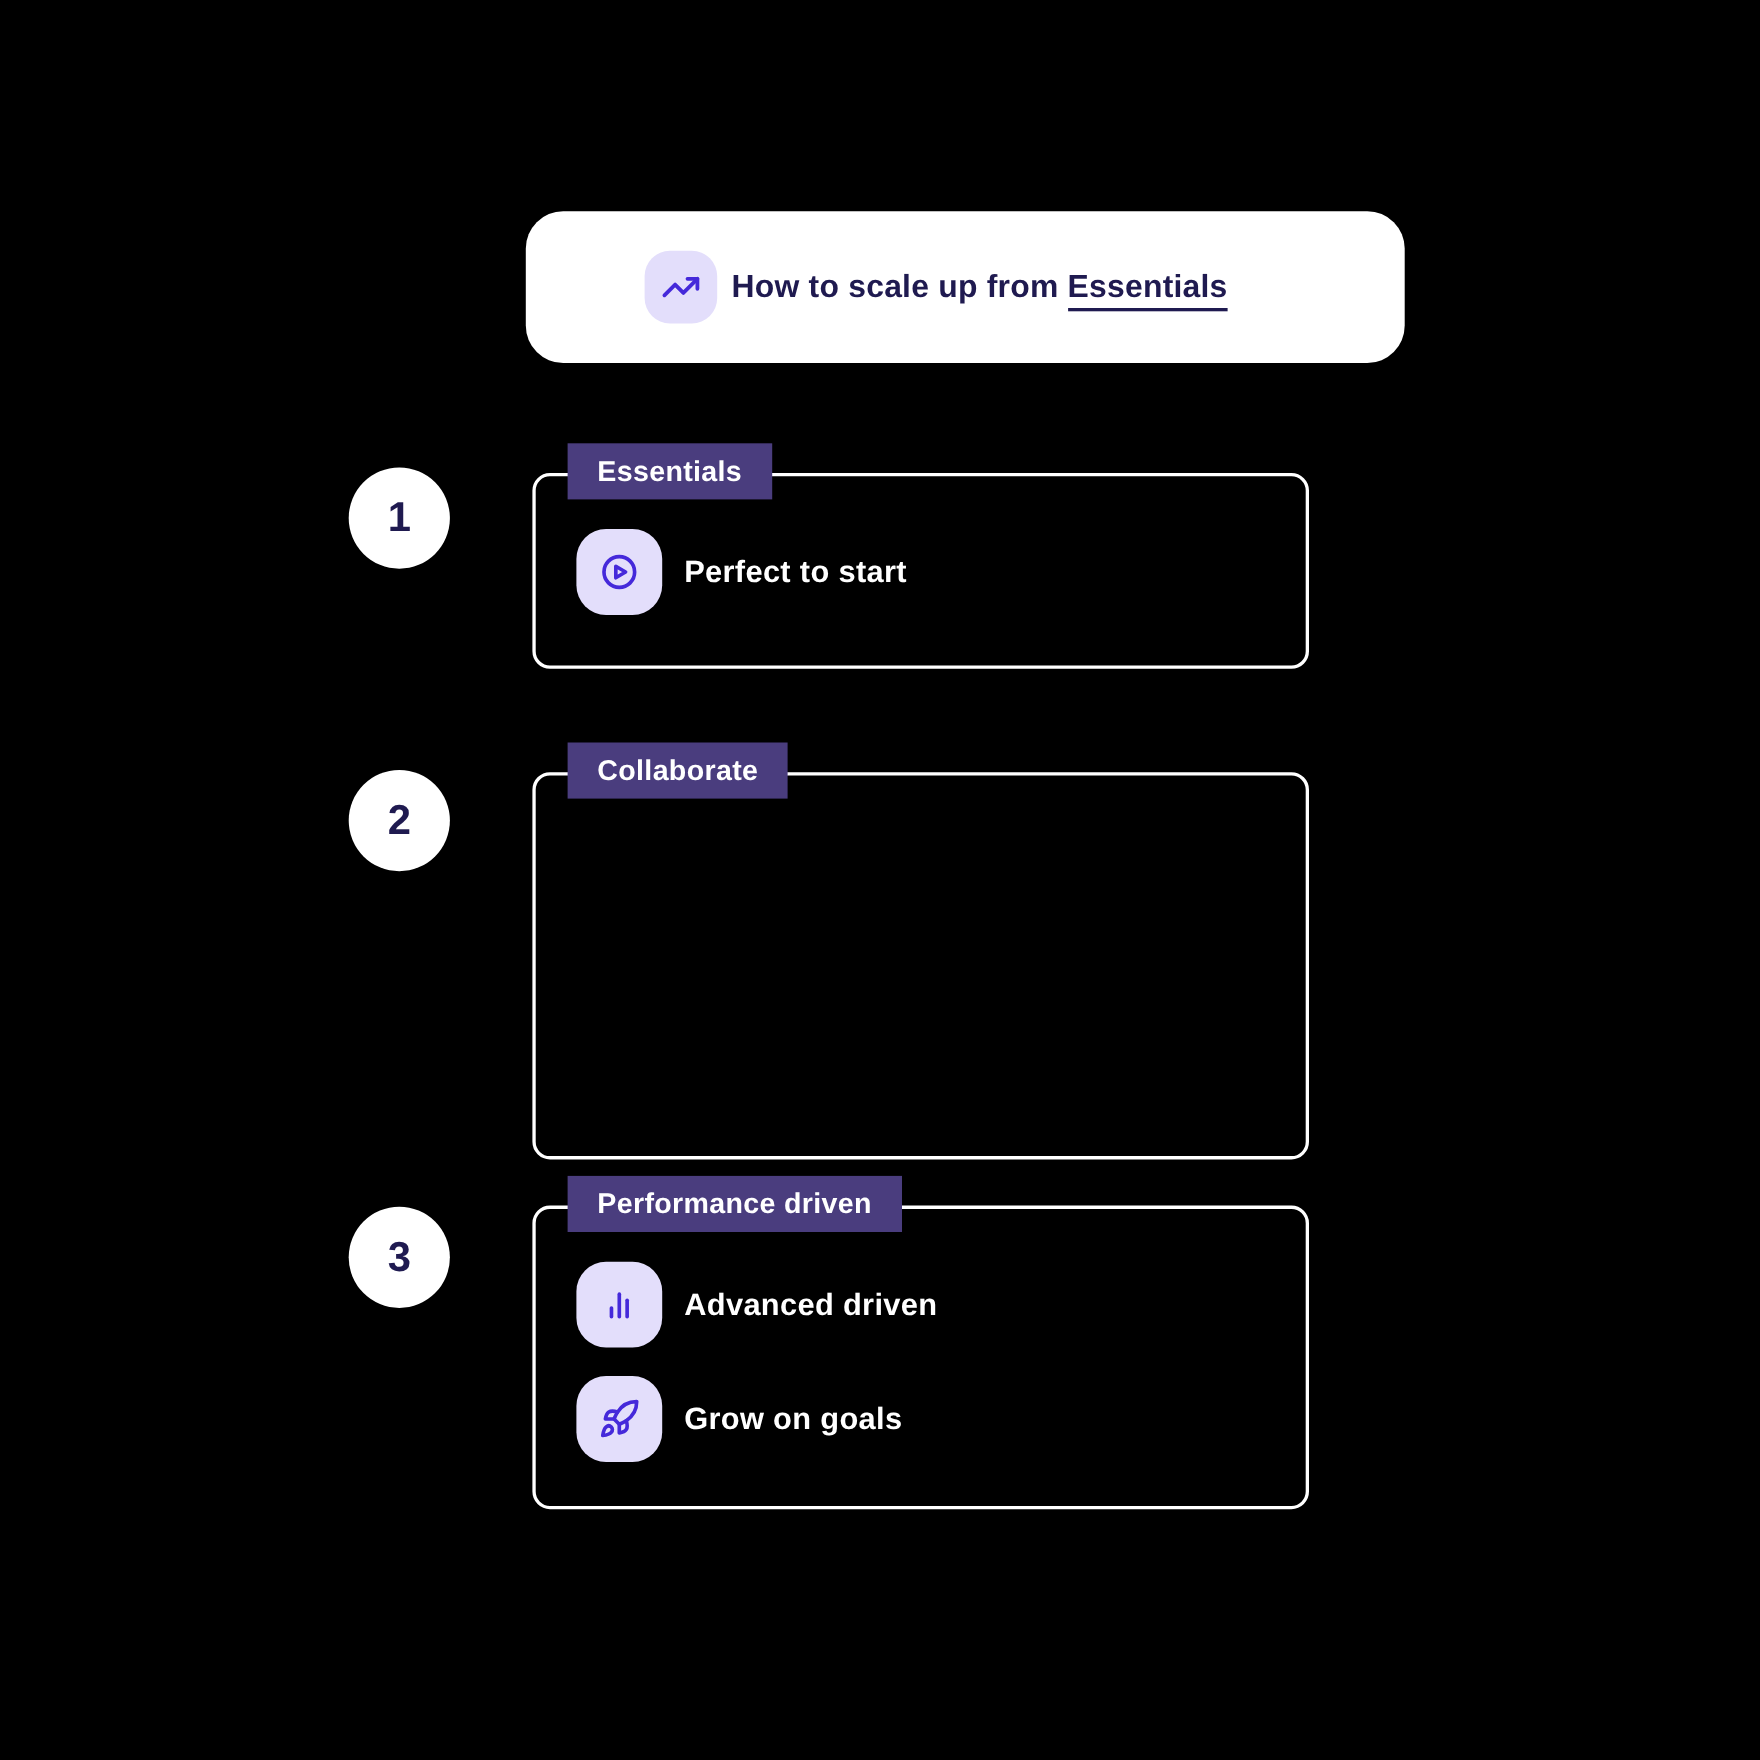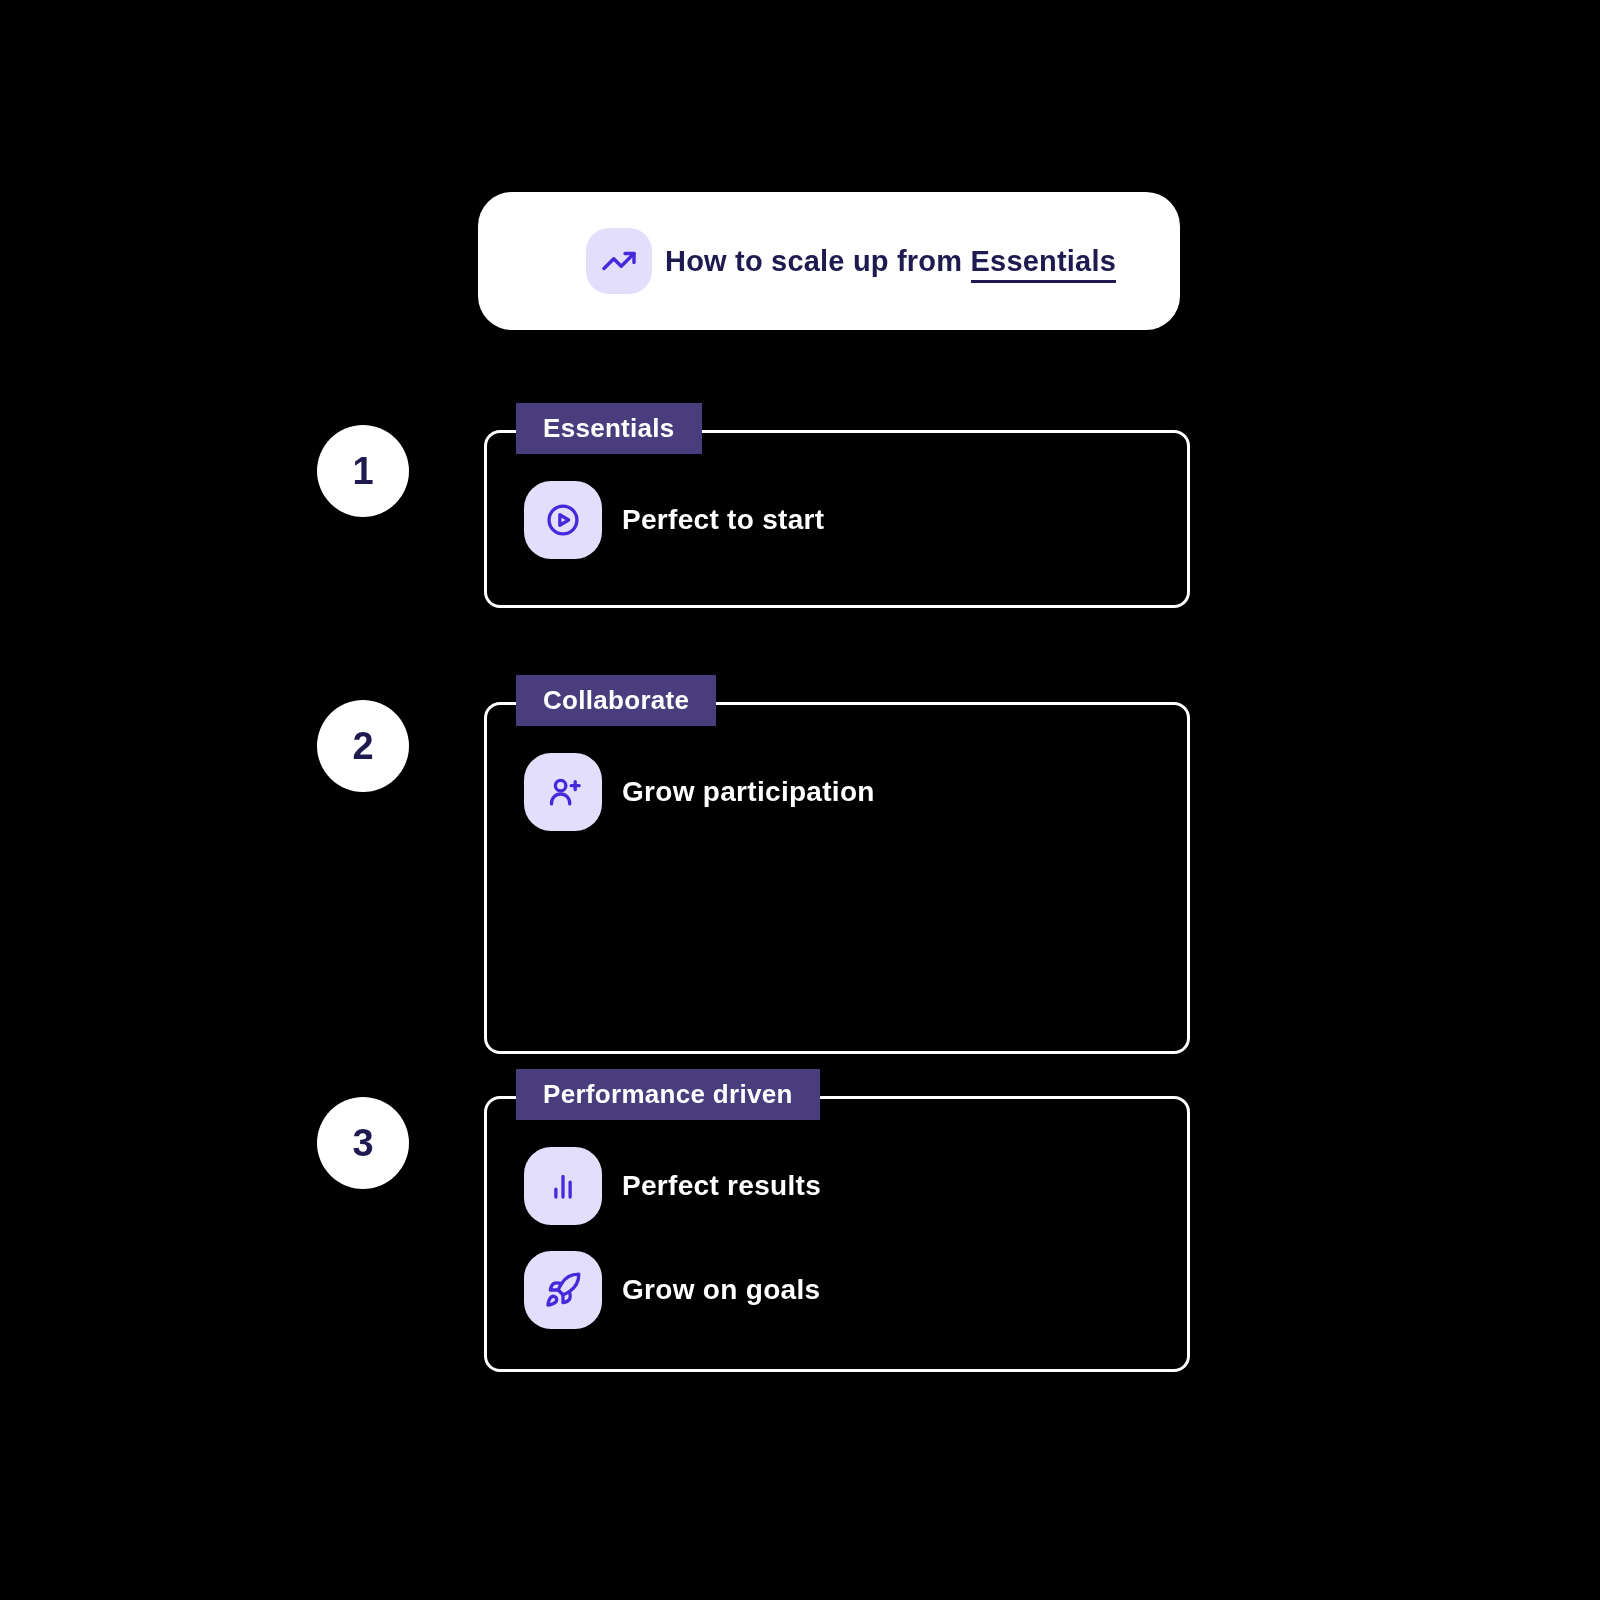--- a/index.html
+++ b/index.html
@@ -12,21 +12,21 @@
   }
   *{margin:0;padding:0;box-sizing:border-box;}
   html,body{background:var(--bg);}
   body{font-family:"Liberation Sans","DejaVu Sans",sans-serif;}
   .canvas{
     position:relative;width:1600px;height:1600px;background:var(--bg);overflow:hidden;
   }
 
   
   .header-card{
-    position:absolute;left:478px;top:192px;width:702px;height:138px;
+    position:absolute;left:478px;top:192px;width:799px;height:138px;
     background:var(--white);border-radius:34px;
     display:flex;align-items:center;padding-left:108px;
   }
   .icon-box{
     display:flex;align-items:center;justify-content:center;
     background:var(--lavender);flex:0 0 auto;
   }
   .header-icon{width:66px;height:66px;border-radius:23px;}
   .title{
     margin-left:13px;font-size:29px;font-weight:700;color:var(--navy);
@@ -100,45 +100,34 @@
           <path d="M10 8.7 L15.6 12 L10 15.3 Z"></path>
         </svg>
       </span>
       <span class="row-label">Perfect to start</span>
     </div>
   </div>
 
   <div class="num-circle num-2">2</div>
   <div class="box box-2">
     <div class="tab">Collaborate</div>
-    <div class="row">
-      <span class="icon-box">
-        <svg width="38" height="38" viewBox="0 0 24 24" fill="none" stroke="#4529da" stroke-width="2.1" stroke-linecap="round" stroke-linejoin="round">
-          <circle cx="10.5" cy="8" r="3.3"></circle>
-          <path d="M4.75 19.5 v-0.5 a5.75 5.75 0 0 1 11.5 0 v0.5"></path>
-          <path d="M17.2 8 h5"></path>
-          <path d="M19.7 5.5 v5"></path>
-        </svg>
-      </span>
-      <span class="row-label">Grow participation</span>
-    </div>
   </div>
 
   <div class="num-circle num-3">3</div>
   <div class="box box-3">
     <div class="tab">Performance driven</div>
     <div class="row">
       <span class="icon-box">
         <svg width="38" height="38" viewBox="0 0 24 24" fill="none" stroke="#4529da" stroke-width="2.1" stroke-linecap="round" stroke-linejoin="round">
           <path d="M7.5 14 v5"></path>
           <path d="M12 6 v13"></path>
           <path d="M16.5 9.5 v9.5"></path>
         </svg>
       </span>
-      <span class="row-label">Perfect results</span>
+      <span class="row-label">Advanced driven</span>
     </div>
     <div class="row">
       <span class="icon-box">
         <svg width="38" height="38" viewBox="0 0 24 24" fill="none" stroke="#4529da" stroke-width="2.1" stroke-linecap="round" stroke-linejoin="round">
           <path d="M4.5 16.5c-1.5 1.26-2 5-2 5s3.74-.5 5-2c.71-.84.7-2.13-.09-2.91a2.18 2.18 0 0 0-2.91-.09z"></path>
           <path d="m12 15-3-3a22 22 0 0 1 2-3.95A12.88 12.88 0 0 1 22 2c0 2.72-.78 7.5-6 11a22.35 22.35 0 0 1-4 2z"></path>
           <path d="M9 12H4s.55-3.03 2-4c1.62-1.08 5 0 5 0"></path>
           <path d="M12 15v5s3.03-.55 4-2c1.08-1.62 0-5 0-5"></path>
         </svg>
       </span>

